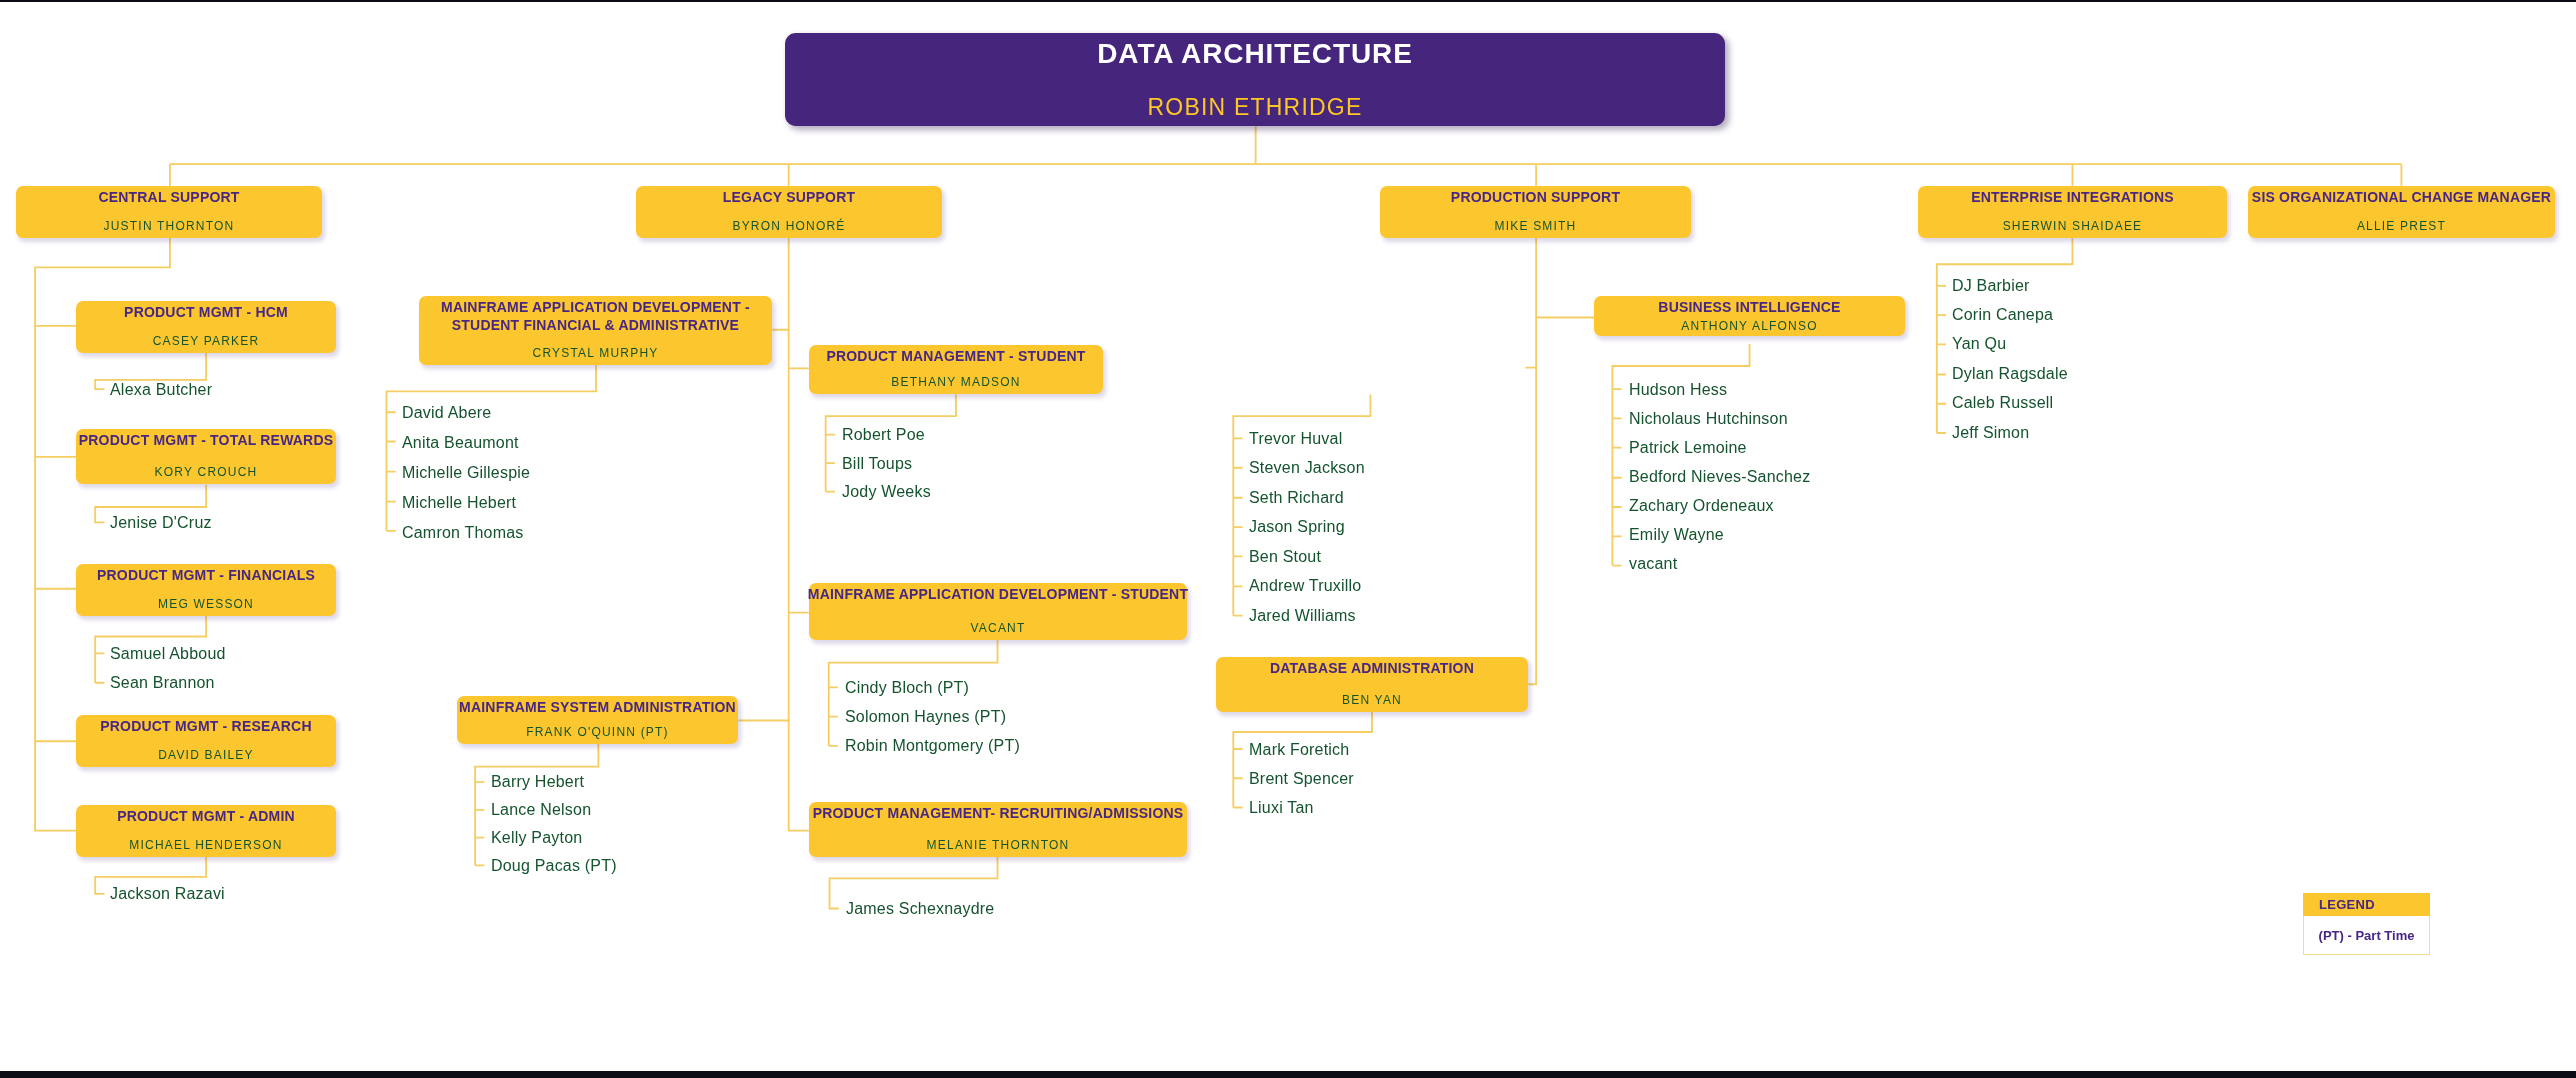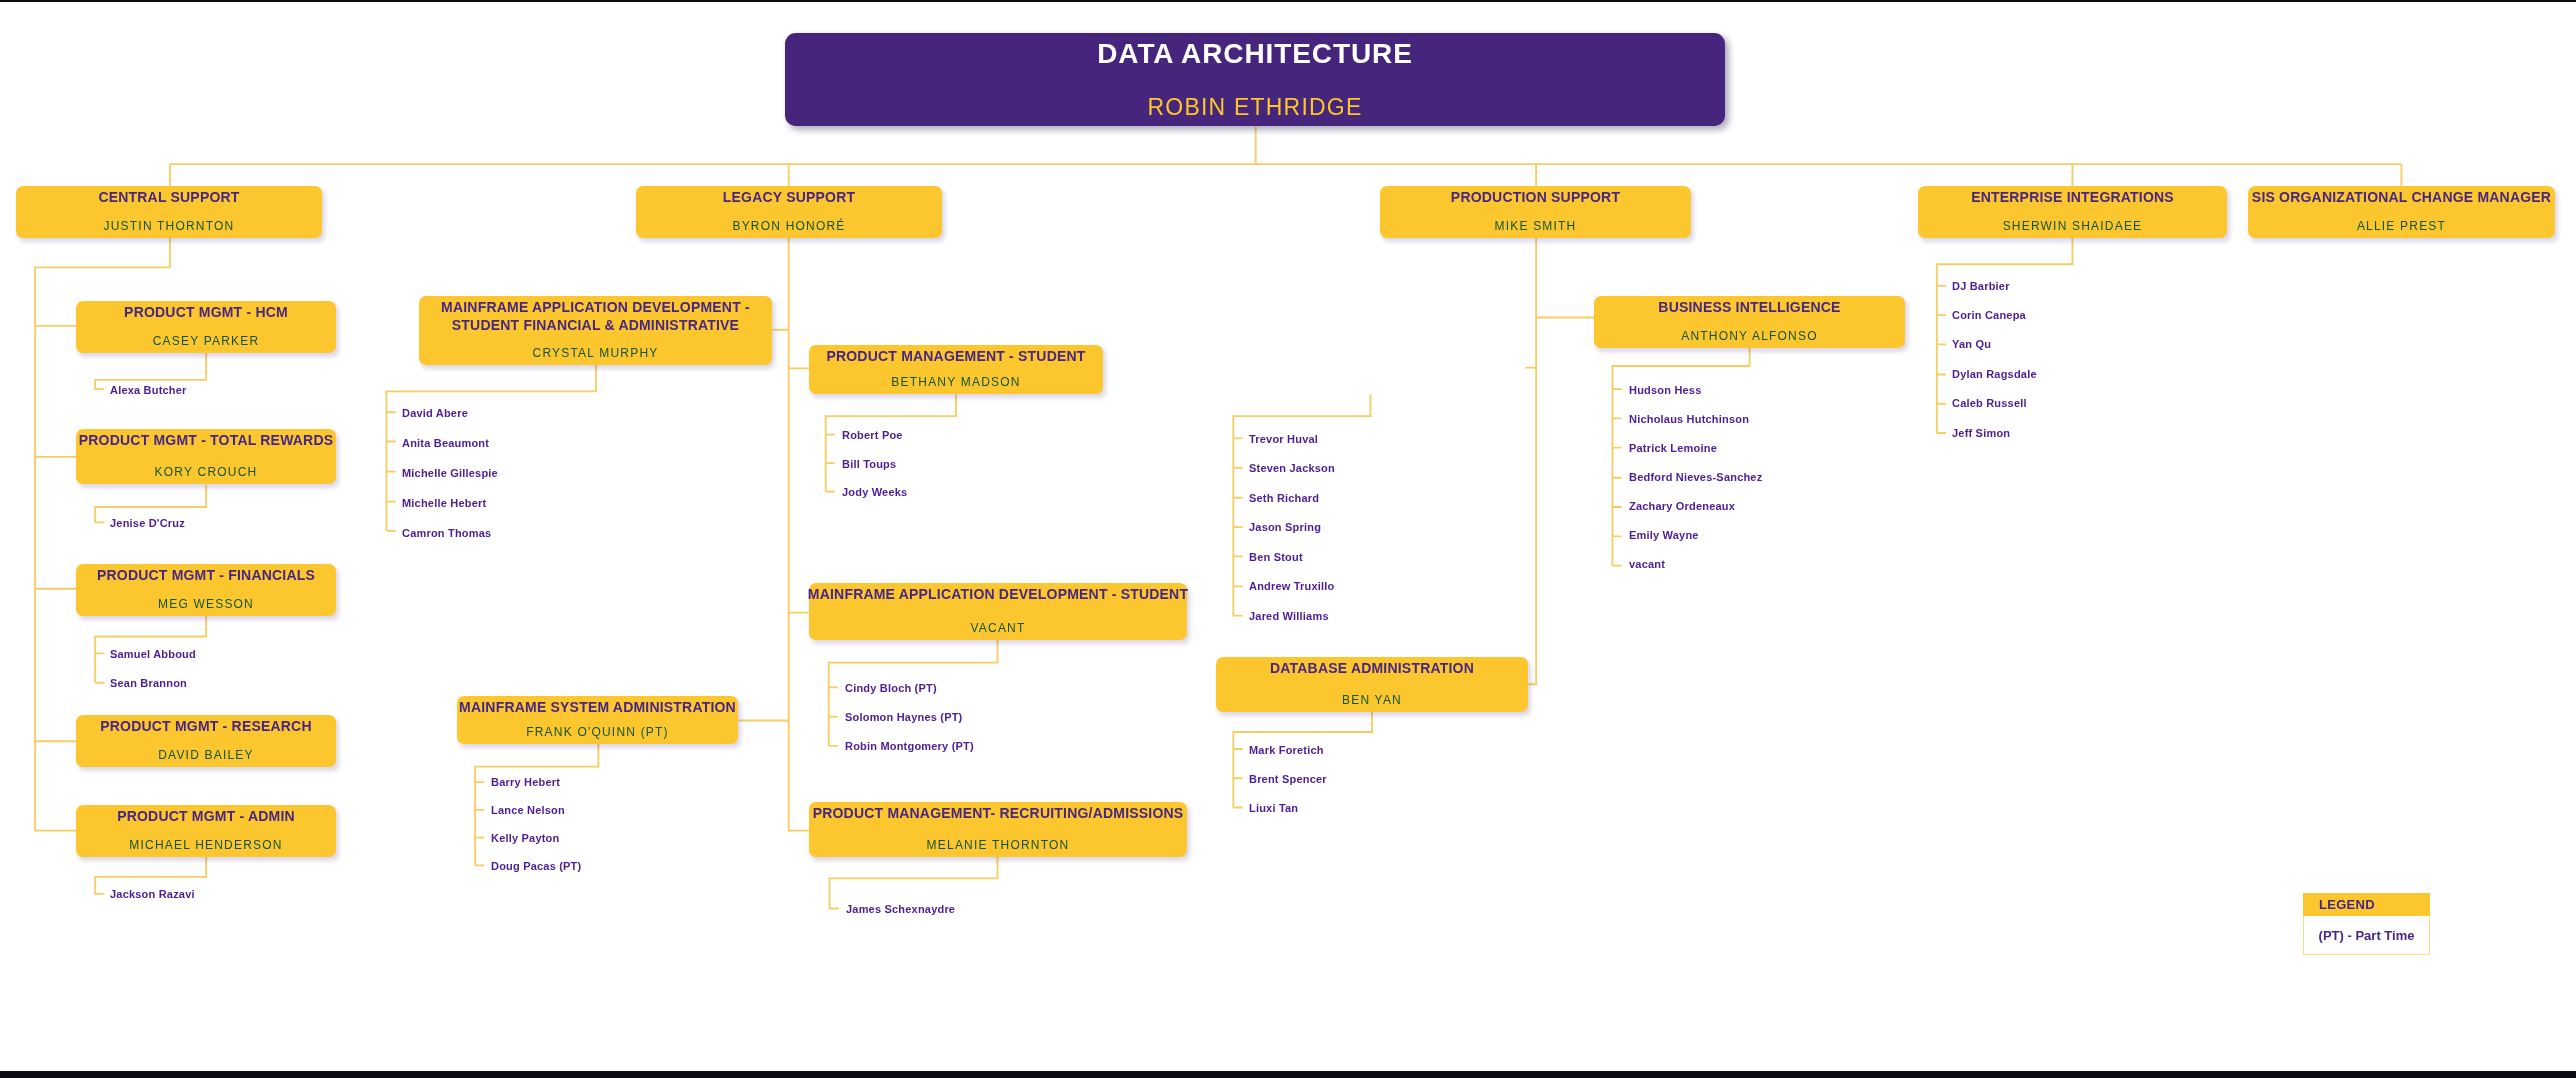--- a/index.html
+++ b/index.html
@@ -34,21 +34,21 @@
   .unit.root{
     background:#46257C;border-radius:10.8px;
     box-shadow:3.1px 3.9px 6.2px rgba(40,20,70,0.35);
   }
   .unit.root .unit-title{color:#ffffff;font-size:28px;letter-spacing:0.9px;white-space:nowrap;}
   .unit.root .unit-person{color:#FDC726;font-size:23px;letter-spacing:1.2px;margin-top:3.1px;}
   .member-list{position:absolute;}
   .member{
     height:var(--gap,29px);
     display:flex;align-items:center;
-    color:#4c1d95;font-weight:bold;font-size:11px;letter-spacing:0.2px;white-space:nowrap;
+    color:#14532d;font-weight:normal;font-size:16px;letter-spacing:0.2px;white-space:nowrap;
   }
   .legend{position:absolute;}
   .legend-header{
     background:#FCC72E;height:23px;display:flex;align-items:center;
     padding-left:16px;box-sizing:border-box;
     color:#482683;font-weight:bold;font-size:13px;letter-spacing:0.3px;
   }
   .legend-body{
     background:#ffffff;border:1.5px solid #F7DD8C;border-top:none;
     height:39px;display:flex;align-items:center;
@@ -199,21 +199,21 @@
   <div class="member-list" style="left:1249px;top:424px;--gap:29.5px">
     <div class="member">Trevor Huval</div>
     <div class="member">Steven Jackson</div>
     <div class="member">Seth Richard</div>
     <div class="member">Jason Spring</div>
     <div class="member">Ben Stout</div>
     <div class="member">Andrew Truxillo</div>
     <div class="member">Jared Williams</div>
   </div>
 
-  <div class="unit" style="left:1594px;top:296px;width:311px;height:52px">
+  <div class="unit" style="left:1594px;top:296px;width:311px;height:40px">
     <div class="unit-title nowrap">BUSINESS INTELLIGENCE</div>
     <div class="unit-person">ANTHONY ALFONSO</div>
   </div>
   <div class="member-list" style="left:1629px;top:375px;--gap:29px">
     <div class="member">Hudson Hess</div>
     <div class="member">Nicholaus Hutchinson</div>
     <div class="member">Patrick Lemoine</div>
     <div class="member">Bedford Nieves-Sanchez</div>
     <div class="member">Zachary Ordeneaux</div>
     <div class="member">Emily Wayne</div>

